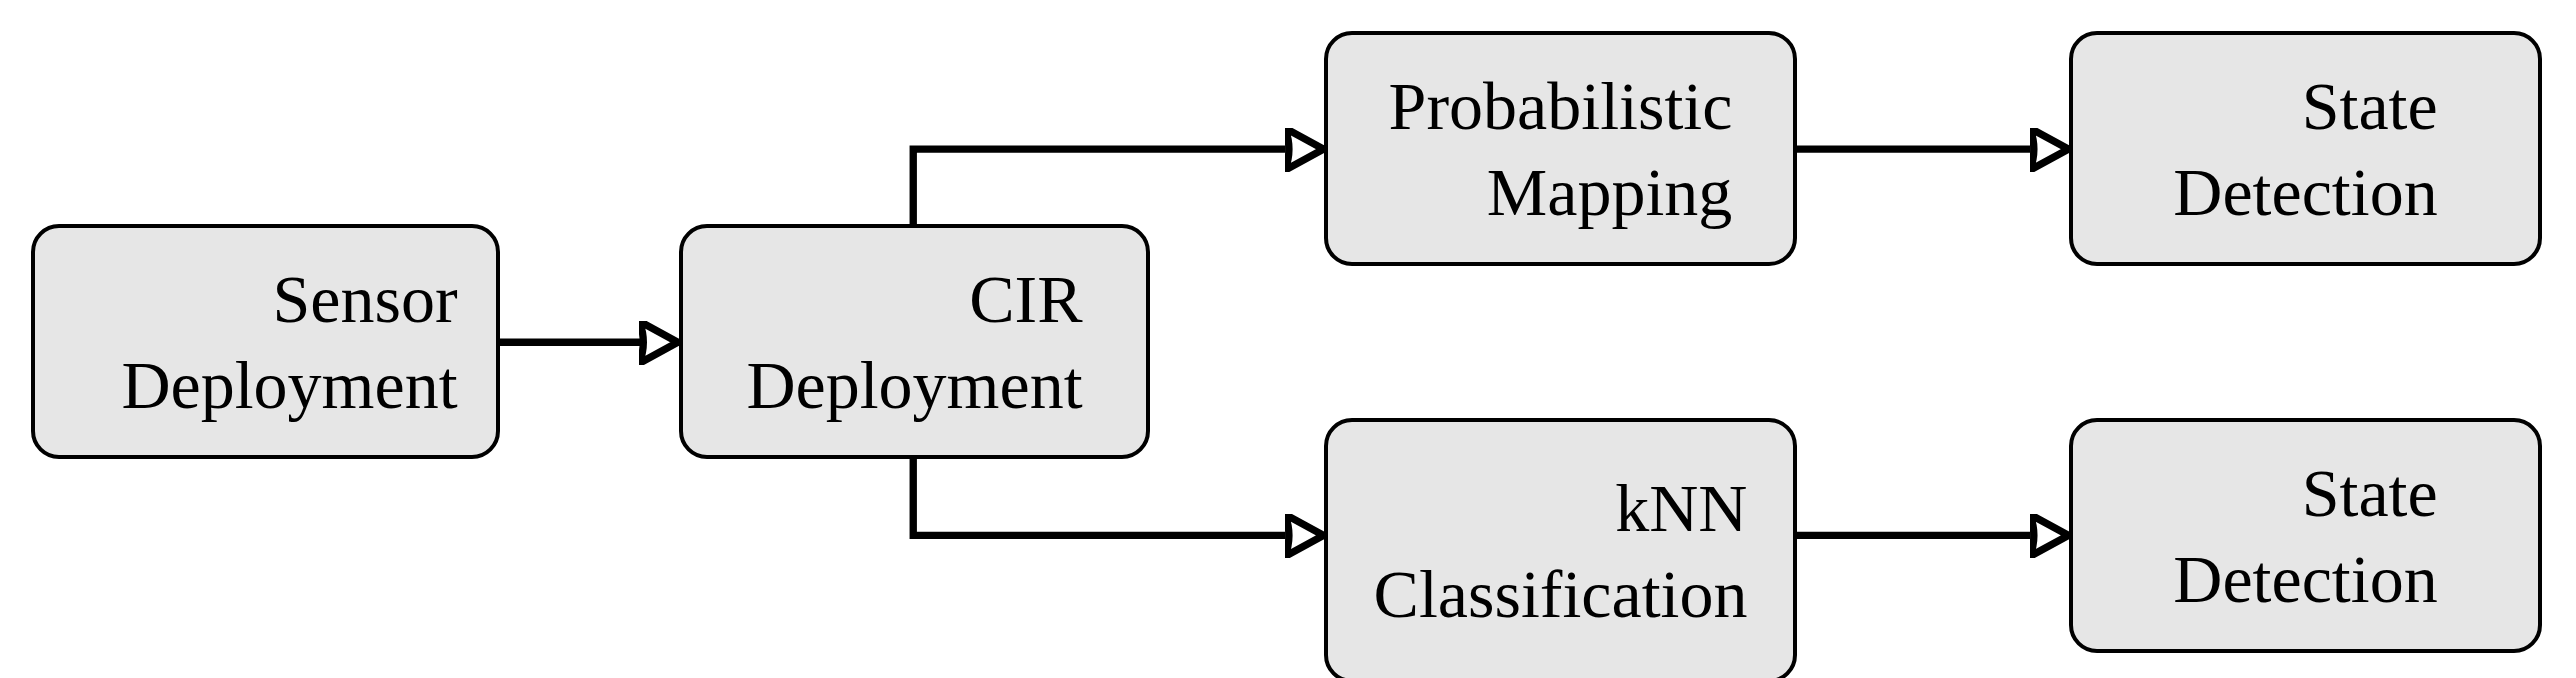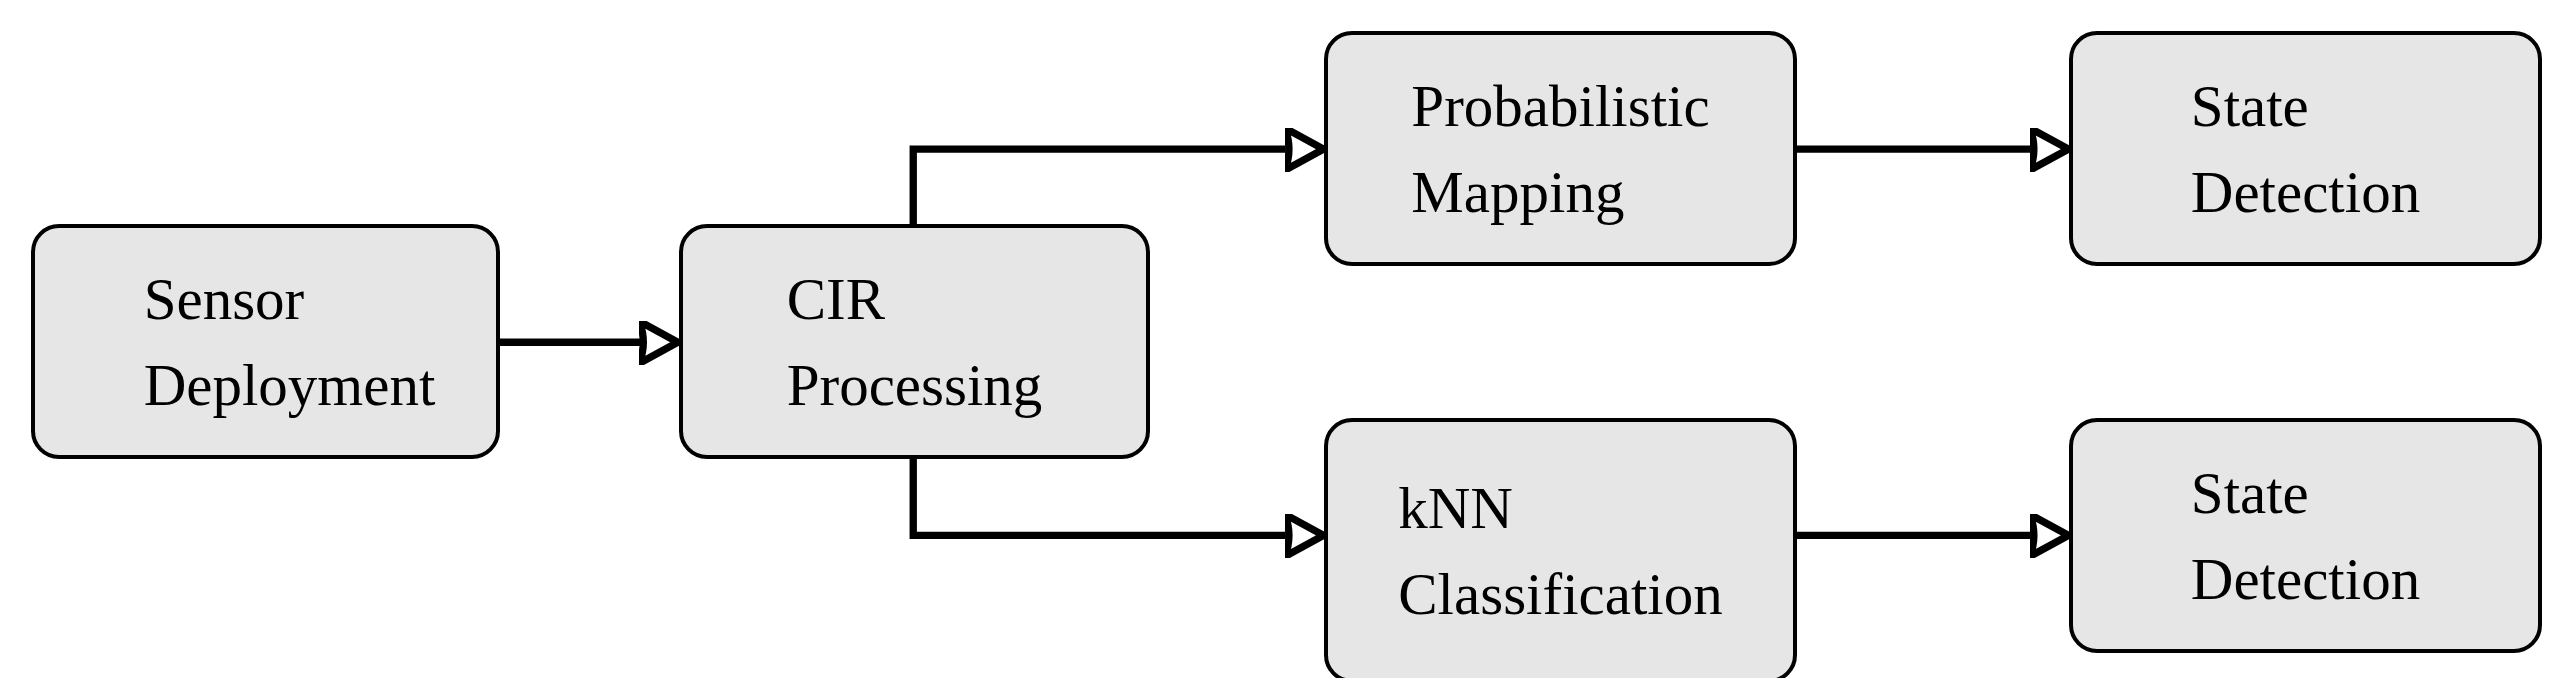--- a/index.html
+++ b/index.html
@@ -39,23 +39,23 @@
   }
   .node {
     position: absolute;
     box-sizing: border-box;
     background: var(--node-fill);
     border: 4.6px solid var(--node-border);
     border-radius: 28px;
     display: flex;
     align-items: center;
     justify-content: center;
-    text-align: left;
+    text-align: right;
     color: var(--text-color);
-    font-size: 59px;
+    font-size: 68px;
     line-height: 86px;
     white-space: pre-line;
     font-family: Liberation Serif, serif;
   }
   #node-sensor-deployment    { left: 31px;   top: 224px; width: 469px; height: 235px; padding-left: 48px; }
   #node-cir-processing       { left: 679px;  top: 224px; width: 471px; height: 235px; }
   #node-probabilistic-mapping{ left: 1324px; top: 31px;  width: 473px; height: 235px; }
   #node-state-detection-top  { left: 2069px; top: 31px;  width: 473px; height: 235px; }
   #node-knn-classification   { left: 1324px; top: 418px; width: 473px; height: 265px; }
   #node-state-detection-bottom{ left: 2069px; top: 418px; width: 473px; height: 235px; }
@@ -75,21 +75,21 @@
     <path d="M 993 252 V 162 H 1398" marker-end="url(#arrowhead)"></path>
     <path d="M 993 492 V 582 H 1398" marker-end="url(#arrowhead)"></path>
     <path d="M 1952 162 H 2208" marker-end="url(#arrowhead)"></path>
     <path d="M 1952 582 H 2208" marker-end="url(#arrowhead)"></path>
   </svg>
 
   <div class="node" id="node-sensor-deployment">Sensor
 Deployment</div>
 
   <div class="node" id="node-cir-processing">CIR
-Processing</div>
+Deployment</div>
 
   <div class="node" id="node-probabilistic-mapping">Probabilistic
 Mapping</div>
 
   <div class="node" id="node-state-detection-top">State
 Detection</div>
 
   <div class="node" id="node-knn-classification">kNN
 Classification</div>
 

